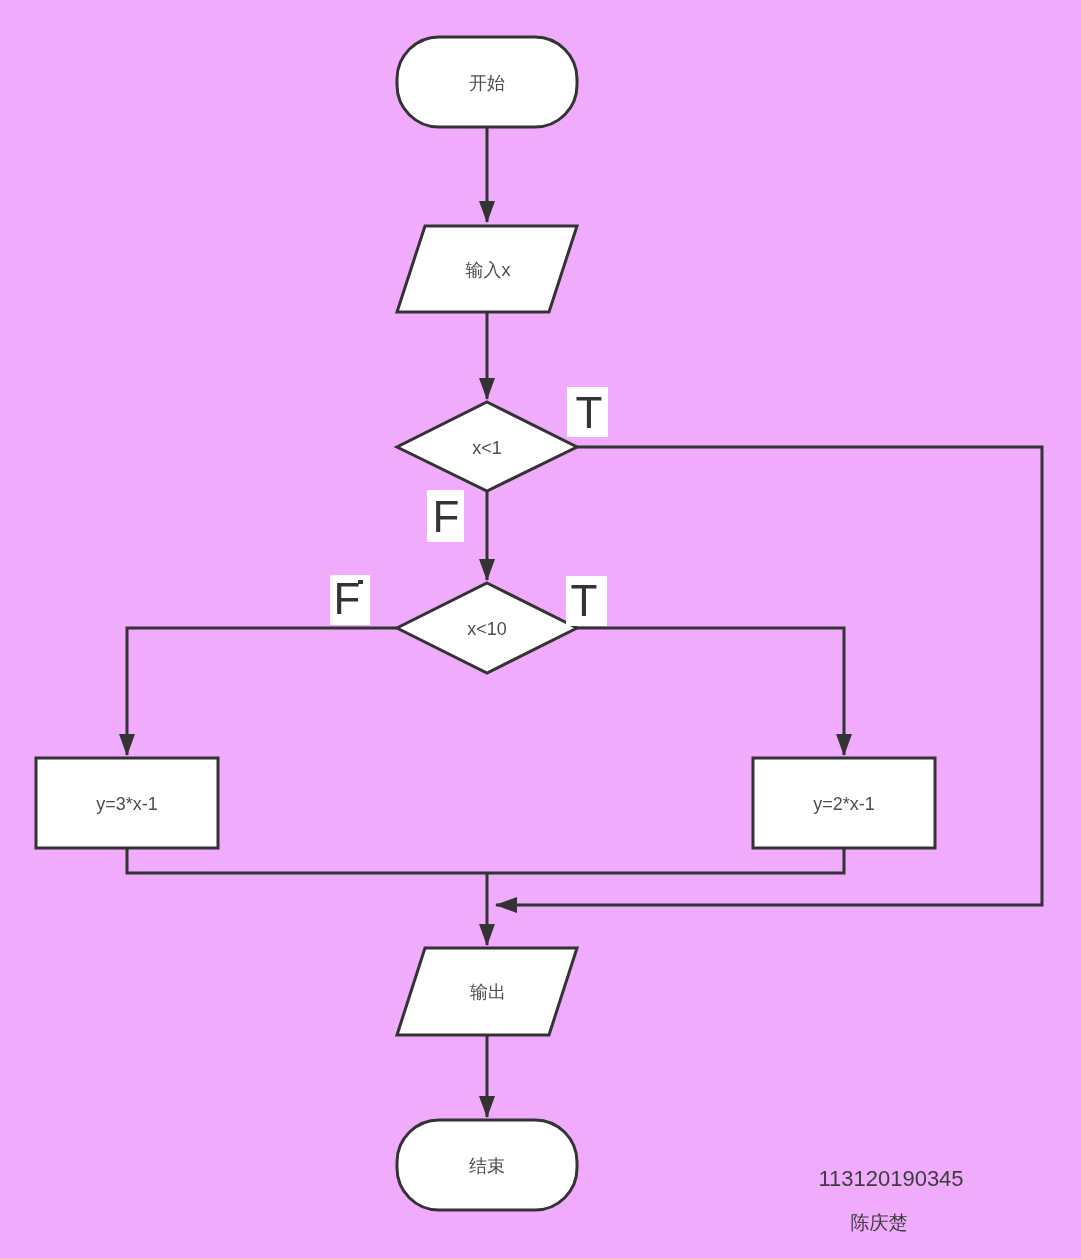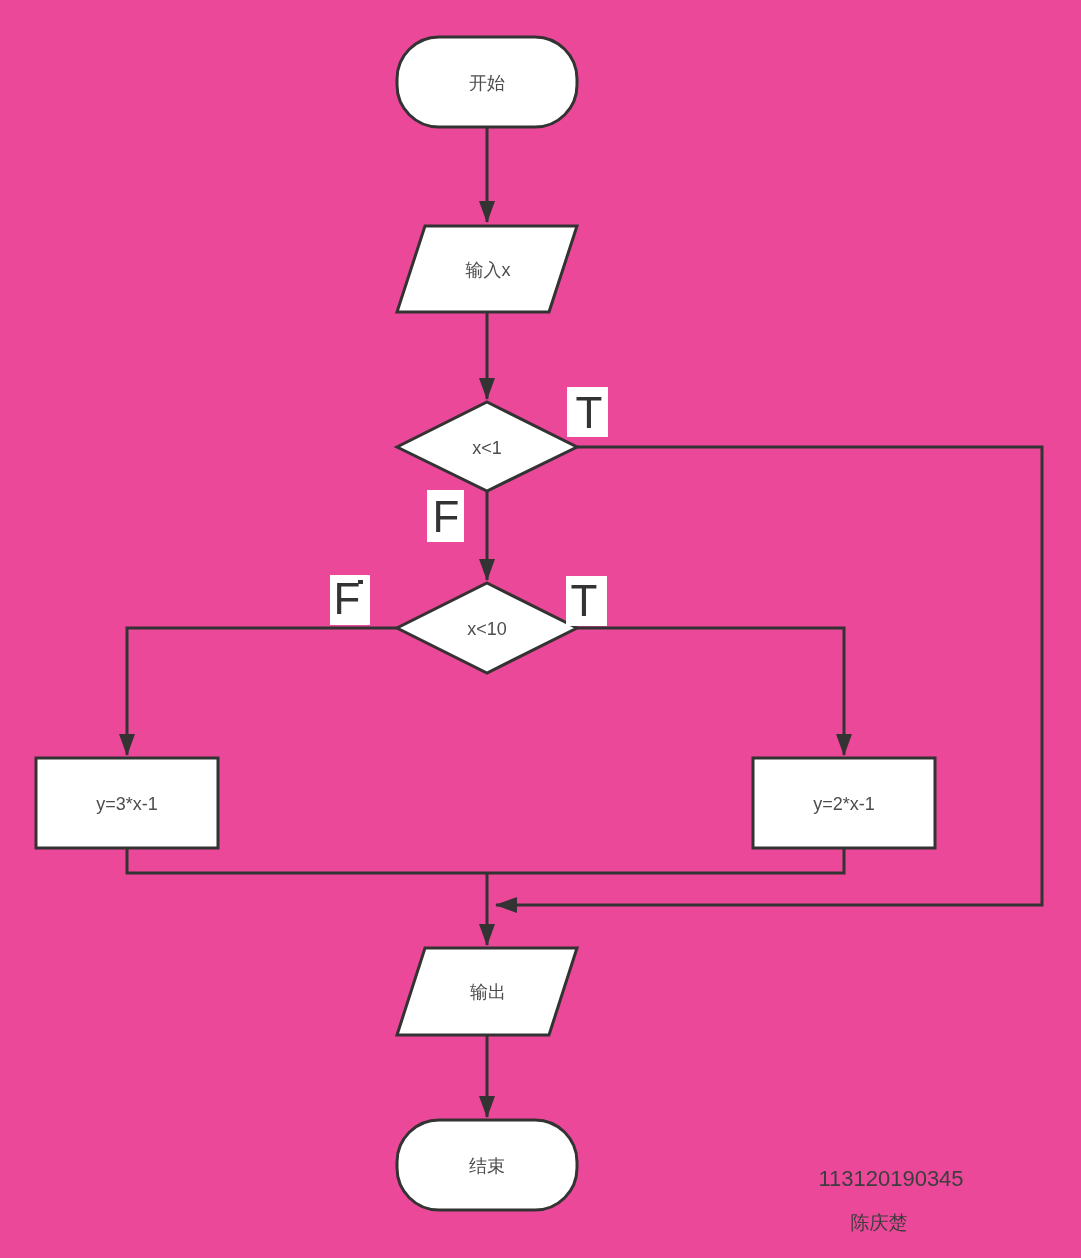--- a/index.html
+++ b/index.html
@@ -6,21 +6,21 @@
     margin: 0;
     padding: 0;
   }
   body {
     font-family: "Liberation Sans", "DejaVu Sans", sans-serif;
   }
   .canvas {
     position: relative;
     width: 1081px;
     height: 1258px;
-    background: #ec4899;
+    background: #f0abfc;
     overflow: hidden;
   }
   svg { display: block; }
   .edge {
     fill: none;
     stroke: #333333;
     stroke-width: 3;
   }
   .shape {
     fill: #ffffff;

